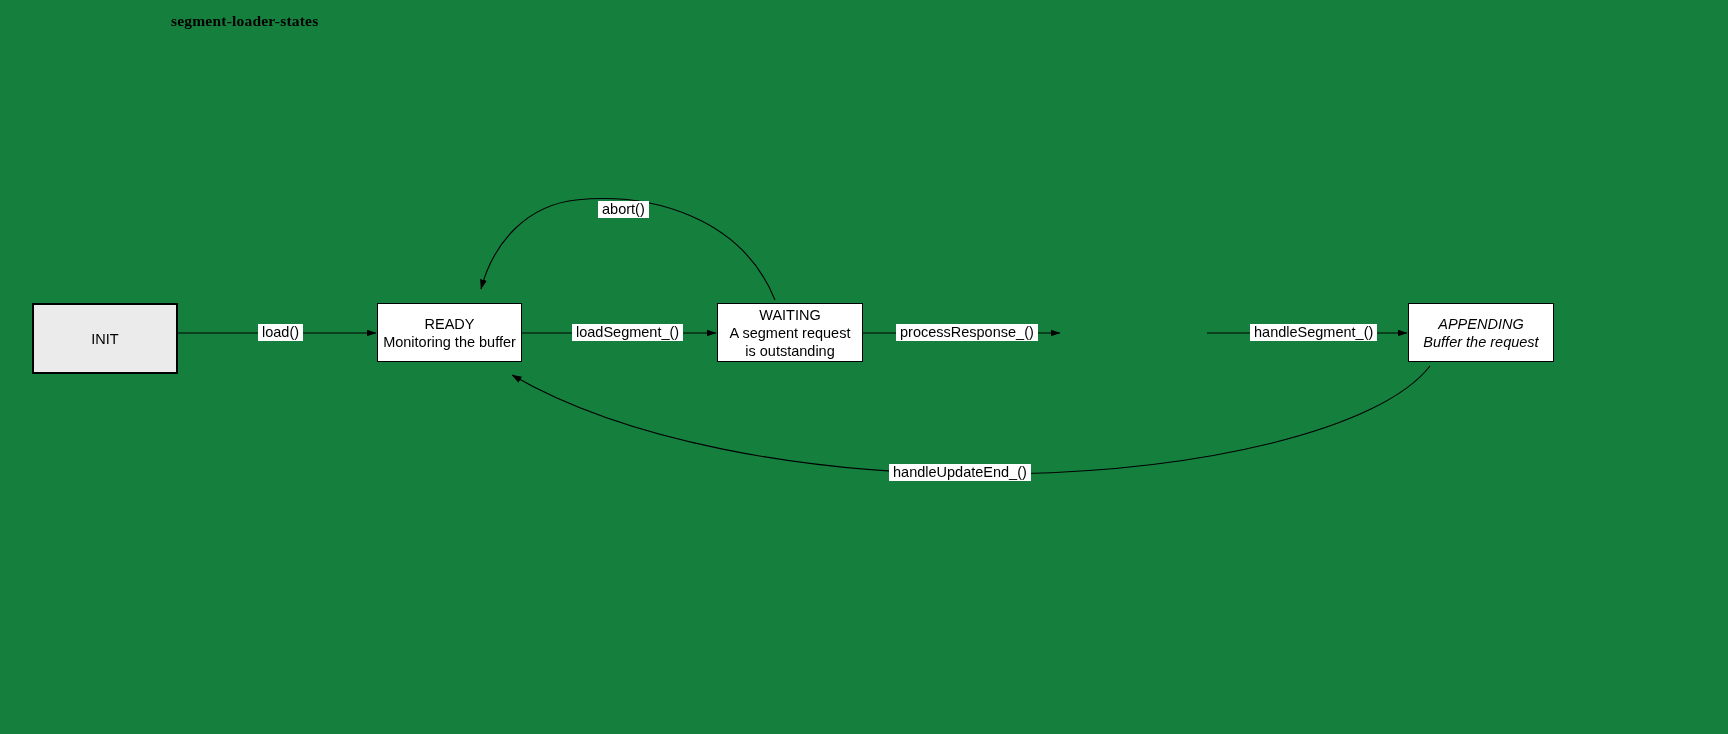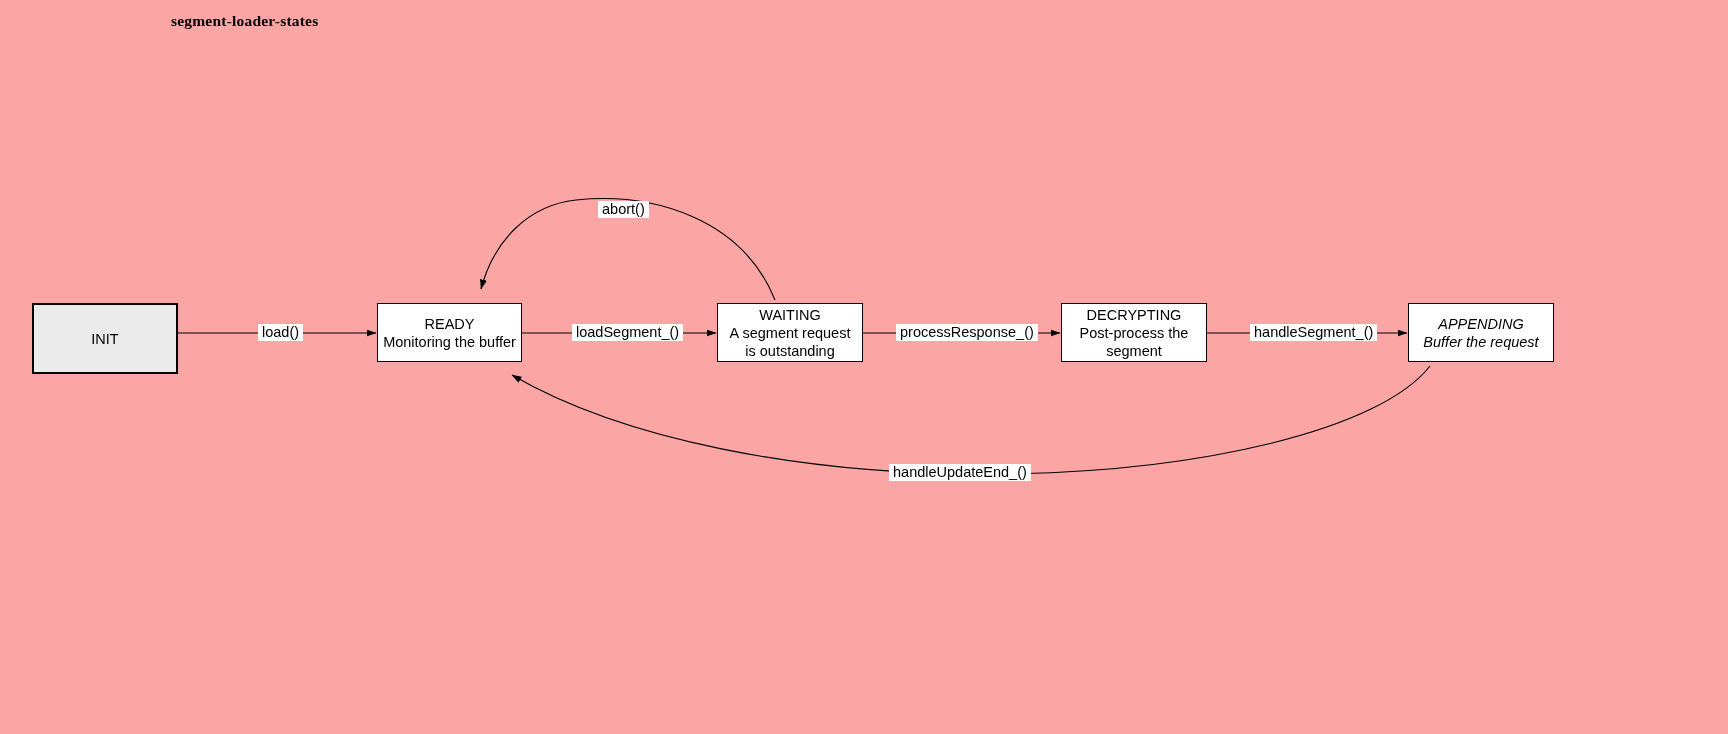--- a/index.html
+++ b/index.html
@@ -4,21 +4,21 @@
 <style>
   html, body {
     margin: 0;
     padding: 0;
     background: #ffffff;
   }
   #canvas {
     position: relative;
     width: 1728px;
     height: 734px;
-    background: #fca5a5;
+    background: #15803d;
     overflow: hidden;
     font-family: "Liberation Sans", sans-serif;
   }
   #diagram-title {
     position: absolute;
     left: 171px;
     top: 12px;
     font-family: "Liberation Serif", serif;
     font-weight: bold;
     font-size: 15.5px;
@@ -110,25 +110,20 @@
     <span class="state-line">WAITING</span>
     <span class="state-line">A segment request</span>
     <span class="state-line">is outstanding</span>
   </div>
 
   <div class="state-box" style="left:377px; top:303px; width:145px; height:59px;">
     <span class="state-line">READY</span>
     <span class="state-line">Monitoring the buffer</span>
   </div>
 
-  <div class="state-box" style="left:1061px; top:303px; width:146px; height:59px;">
-    <span class="state-line">DECRYPTING</span>
-    <span class="state-line">Post-process the</span>
-    <span class="state-line">segment</span>
-  </div>
 
   <div class="state-box" style="left:1408px; top:303px; width:146px; height:59px;font-style:italic;">
     <span class="state-line">APPENDING</span>
     <span class="state-line">Buffer the request</span>
   </div>
 
   <div class="edge-label" style="left:258px; top:324px;">load()</div>
 
   <div class="edge-label" style="left:564px; top:324px;margin-left:8px;">loadSegment_()</div>
 

